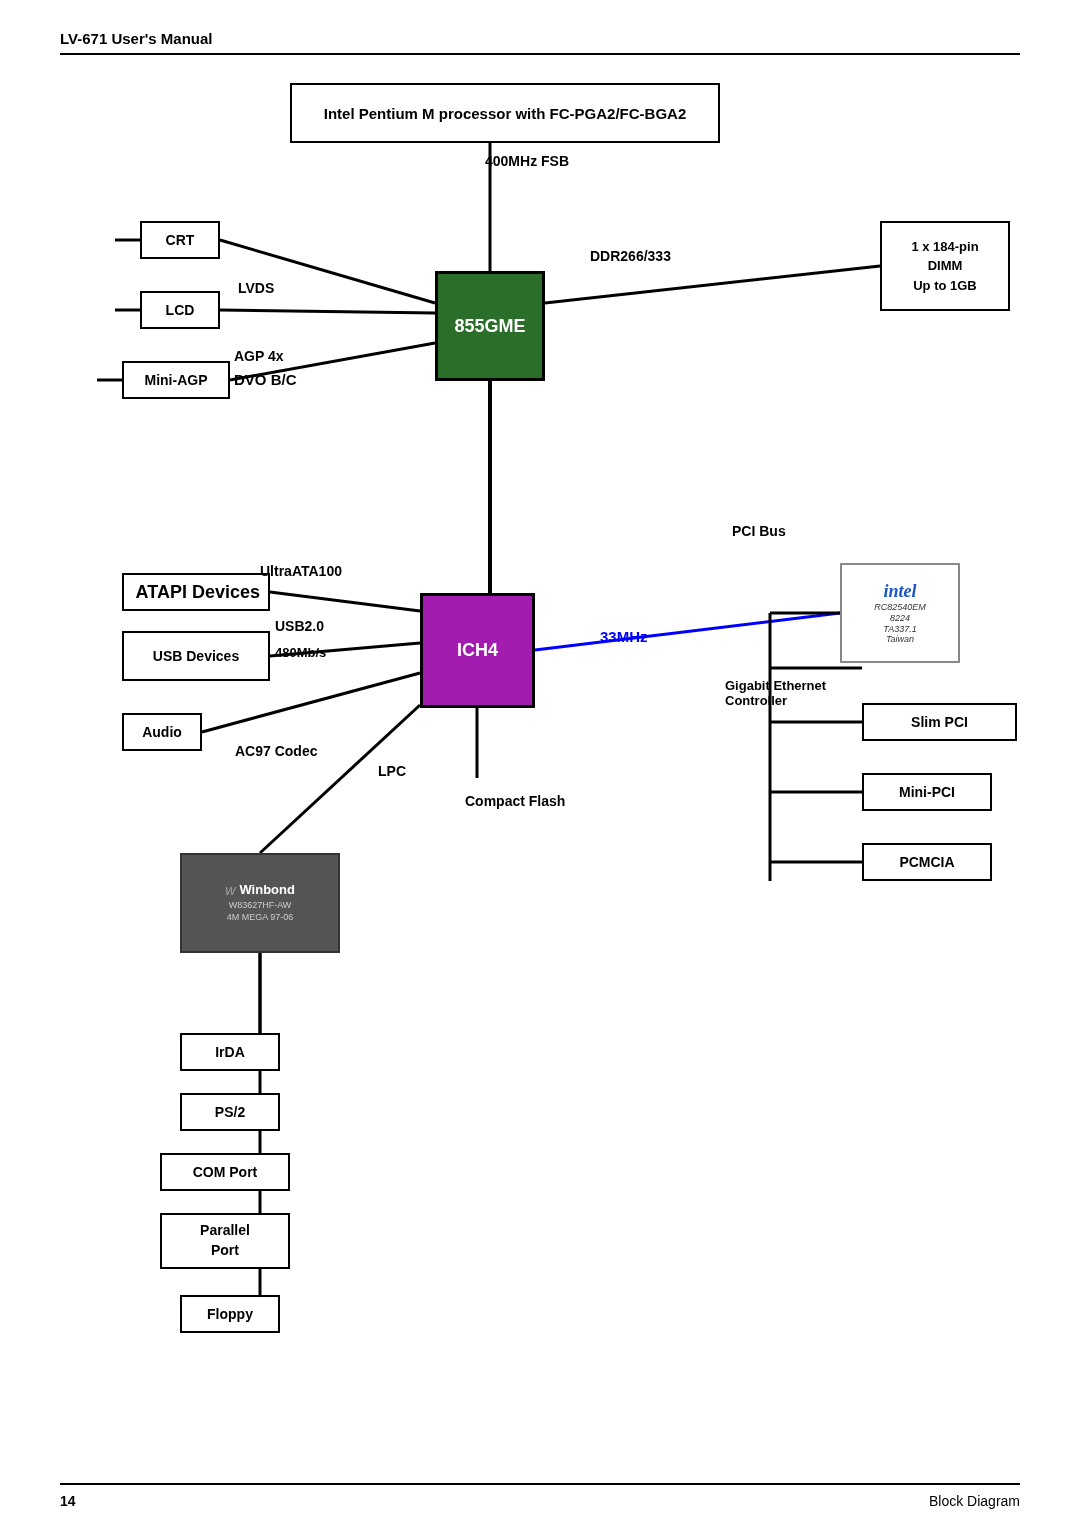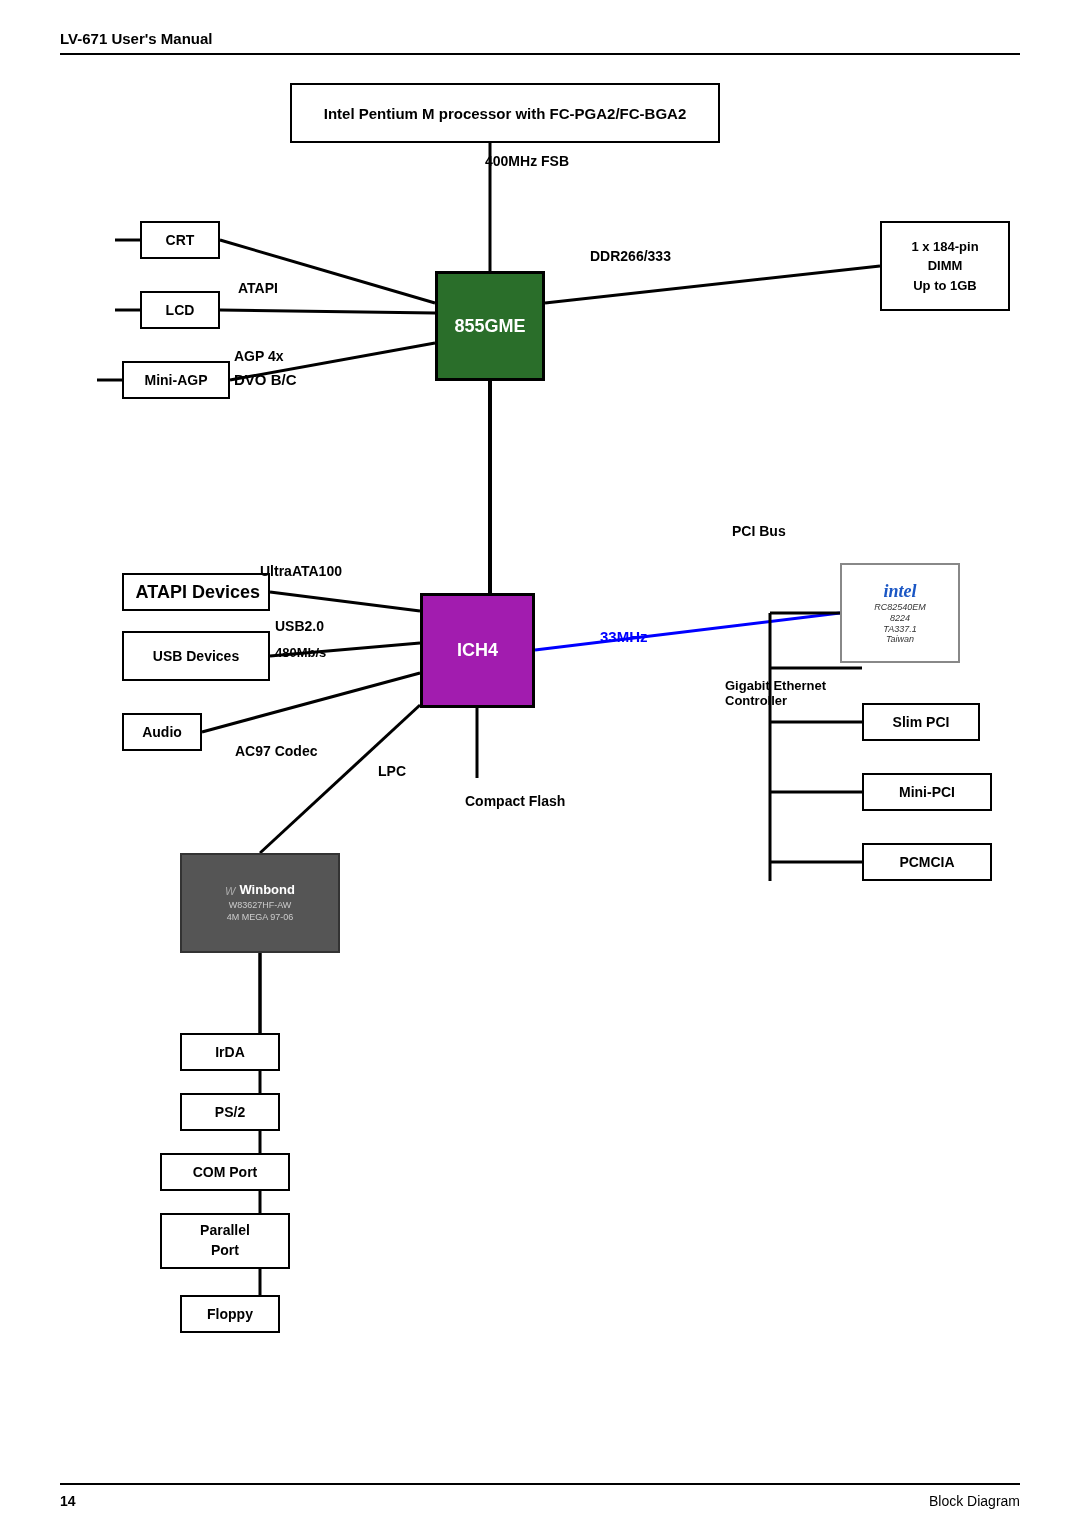--- a/index.html
+++ b/index.html
@@ -127,21 +127,21 @@
     }
     .intel-sub {
       font-size: 9px;
       color: #333;
       text-align: center;
       line-height: 1.2;
       font-style: italic;
     }
     .box-slim-pci {
       left: 802px; top: 630px;
-      width: 118px; height: 38px;
+      width: 155px; height: 38px;
     }
     .box-mini-pci {
       left: 802px; top: 700px;
       width: 130px; height: 38px;
     }
     .box-pcmcia {
       left: 802px; top: 770px;
       width: 130px; height: 38px;
     }
     .box-winbond {
@@ -346,21 +346,21 @@
     <div class="box box-processor">
       <span>Intel Pentium M processor with FC-PGA2/FC-BGA2</span>
     </div>
 
     <div class="label label-400mhz">400MHz FSB</div>
 
     <div class="box box-crt">
       <span>CRT</span>
     </div>
 
-    <div class="label label-lvds">ATAPI</div>
+    <div class="label label-lvds">LVDS</div>
 
     <div class="box box-lcd">
       <span>LCD</span>
     </div>
 
     <div class="label label-agp4x">AGP 4x</div>
 
     <div class="label label-dvob" style="top:298px;left:174px;font-size:15px;">DVO B/C</div>
 
     <div class="box box-mini-agp">

